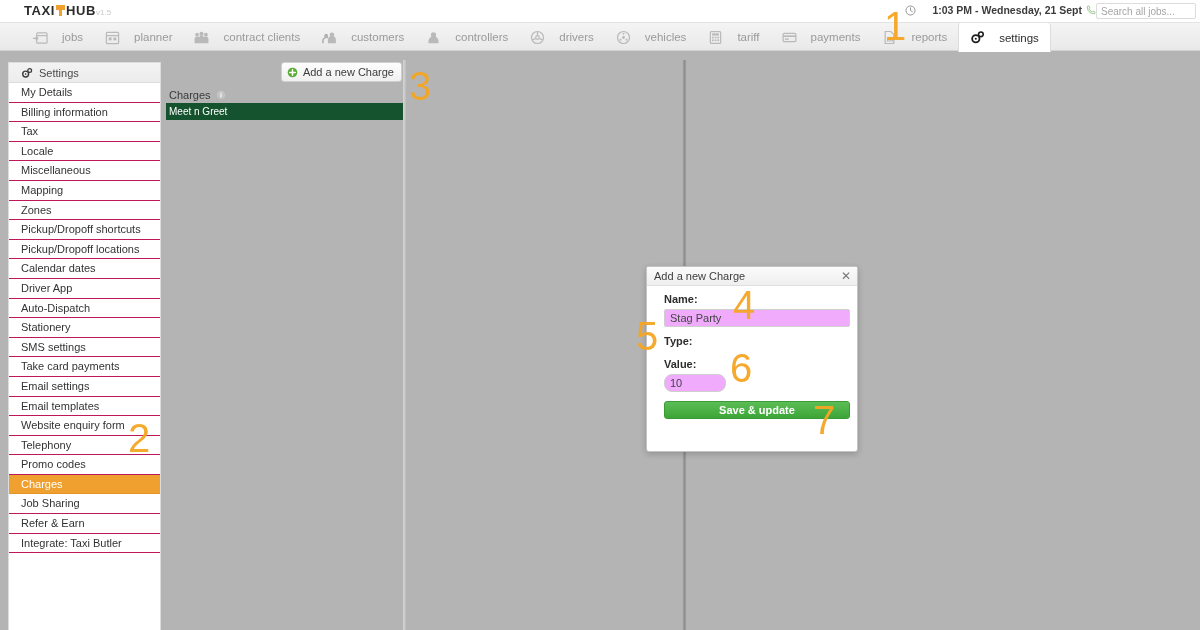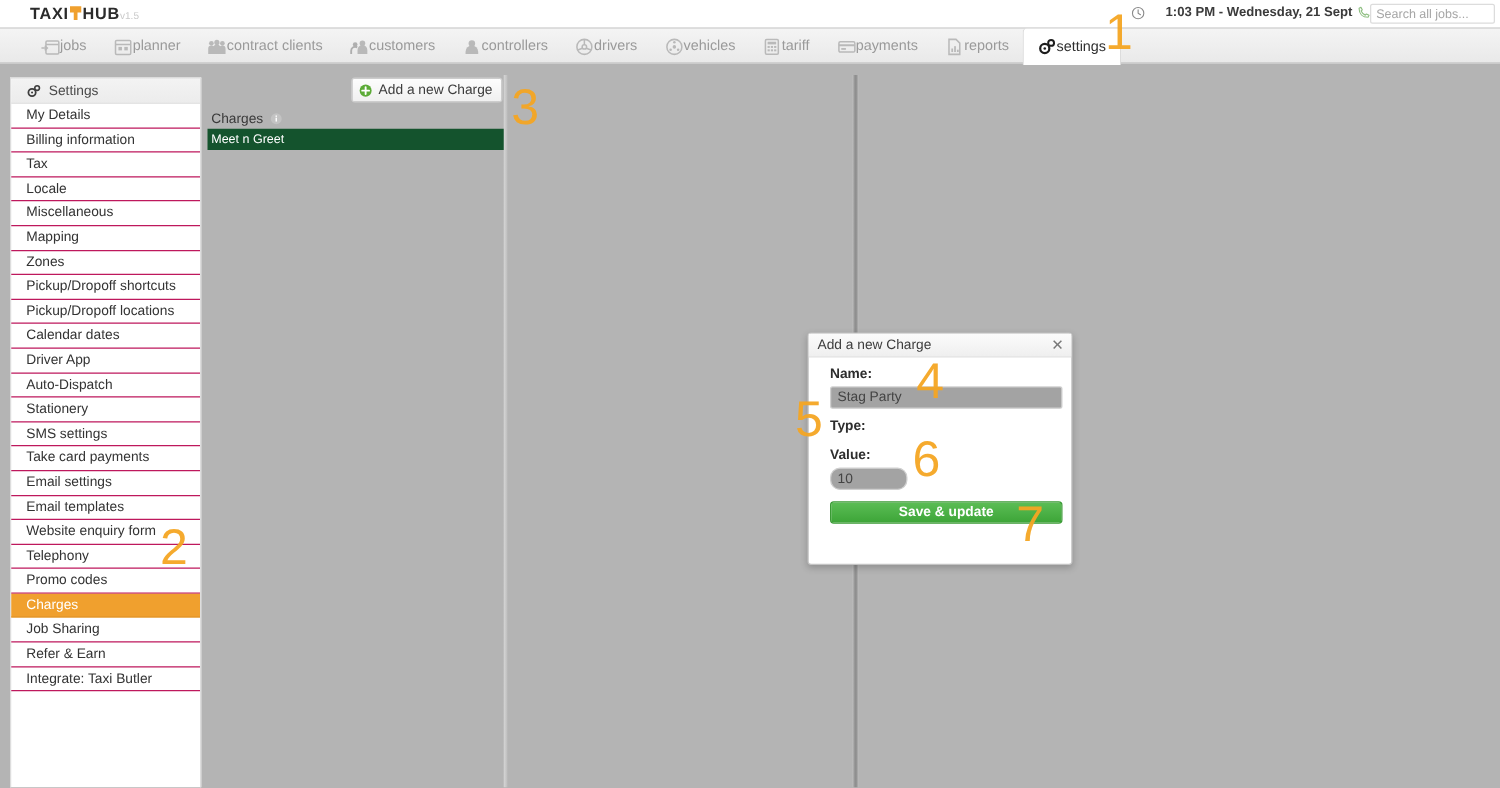--- a/index.html
+++ b/index.html
@@ -54,21 +54,21 @@
 
   
   .navbar {
     position: absolute; left: 0; top: 22px; width: 1200px; height: 29px;
     background: linear-gradient(#f4f4f4, #e9e9e9);
     border-top: 1px solid #e3e3e3;
     border-bottom: 1px solid #d2d2d2;
   }
   .navtabs { display: flex; align-items: center; height: 28px; padding-left: 22px; }
   .navtab {
-    display: flex; align-items: center; gap: 0;
+    display: flex; align-items: center; gap: 14px;
     height: 28px; padding: 0 11px;
     font-size: 11.5px; color: #9a9a9a;
     white-space: nowrap; cursor: pointer;
   }
   .navtab .ico { width: 15px; height: 15px; display: block; opacity: .75; }
   .navtab.active {
     background: #ffffff; color: #2e2e2e;
     border-left: 1px solid #dcdcdc; border-right: 1px solid #dcdcdc;
     border-top-left-radius: 3px; border-top-right-radius: 3px;
     height: 29px; margin-top: 1px;
@@ -142,21 +142,21 @@
   }
   .modal-close {
     position: absolute; right: 6px; top: 2px; font-size: 12px; color: #777;
     line-height: 14px; cursor: pointer; background: none; border: none;
     font-family: "Liberation Sans", sans-serif;
   }
   .modal-body { padding: 7px 13px 0 17px; }
   .fld-label { font-size: 11px; font-weight: bold; color: #2d2d2d; margin-bottom: 3px; }
   .txt-input {
     width: 186px; height: 18px; border: 1px solid #cfcfcf; border-radius: 2px;
-    padding: 0 5px; font-size: 11px; color: #444; background: #a3a3a3;
+    padding: 0 5px; font-size: 11px; color: #444; background: #f0abfc;
     font-family: "Liberation Sans", sans-serif;
   }
   .txt-input.small { width: 62px; border-radius: 8px; }
   .gap { height: 8px; }
   .sel-input {
     position: relative; width: 186px; height: 18px;
     border: 1px solid #cfcfcf; border-radius: 2px;
     background: linear-gradient(#fbfbfb,#eaeaea);
     font-size: 11px; color: #444; line-height: 17px; padding: 0 5px;
     cursor: pointer;

